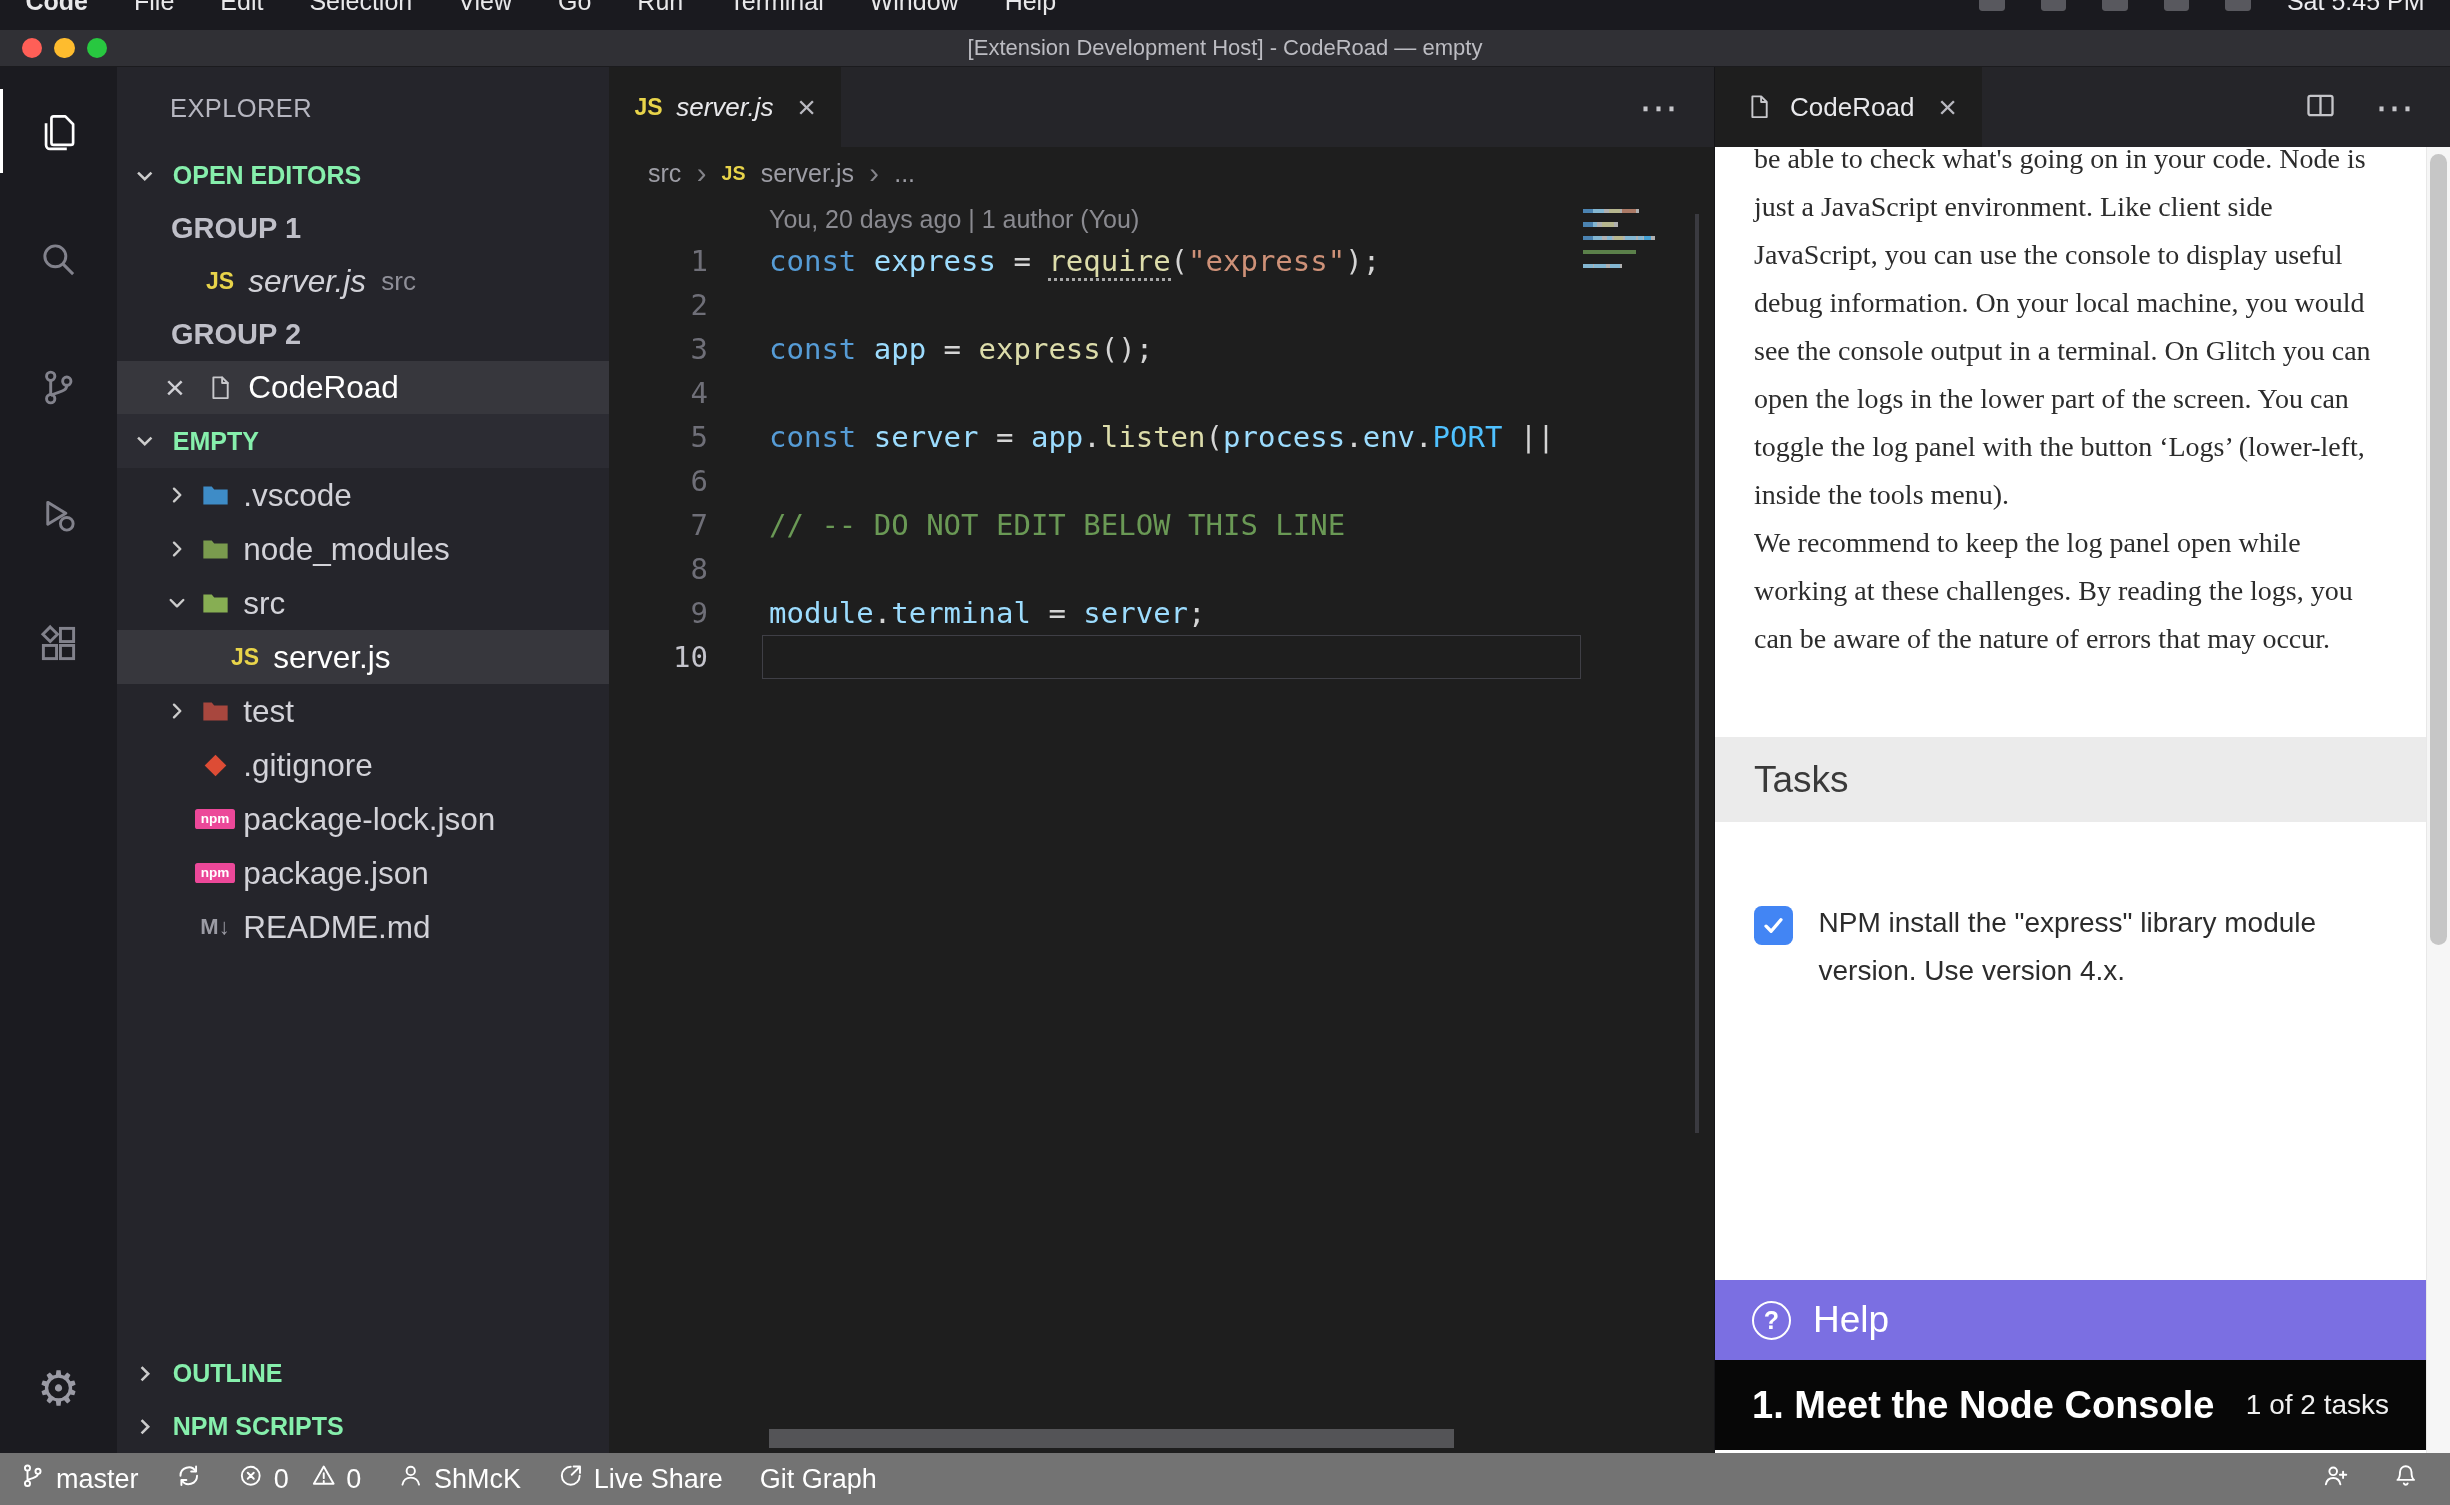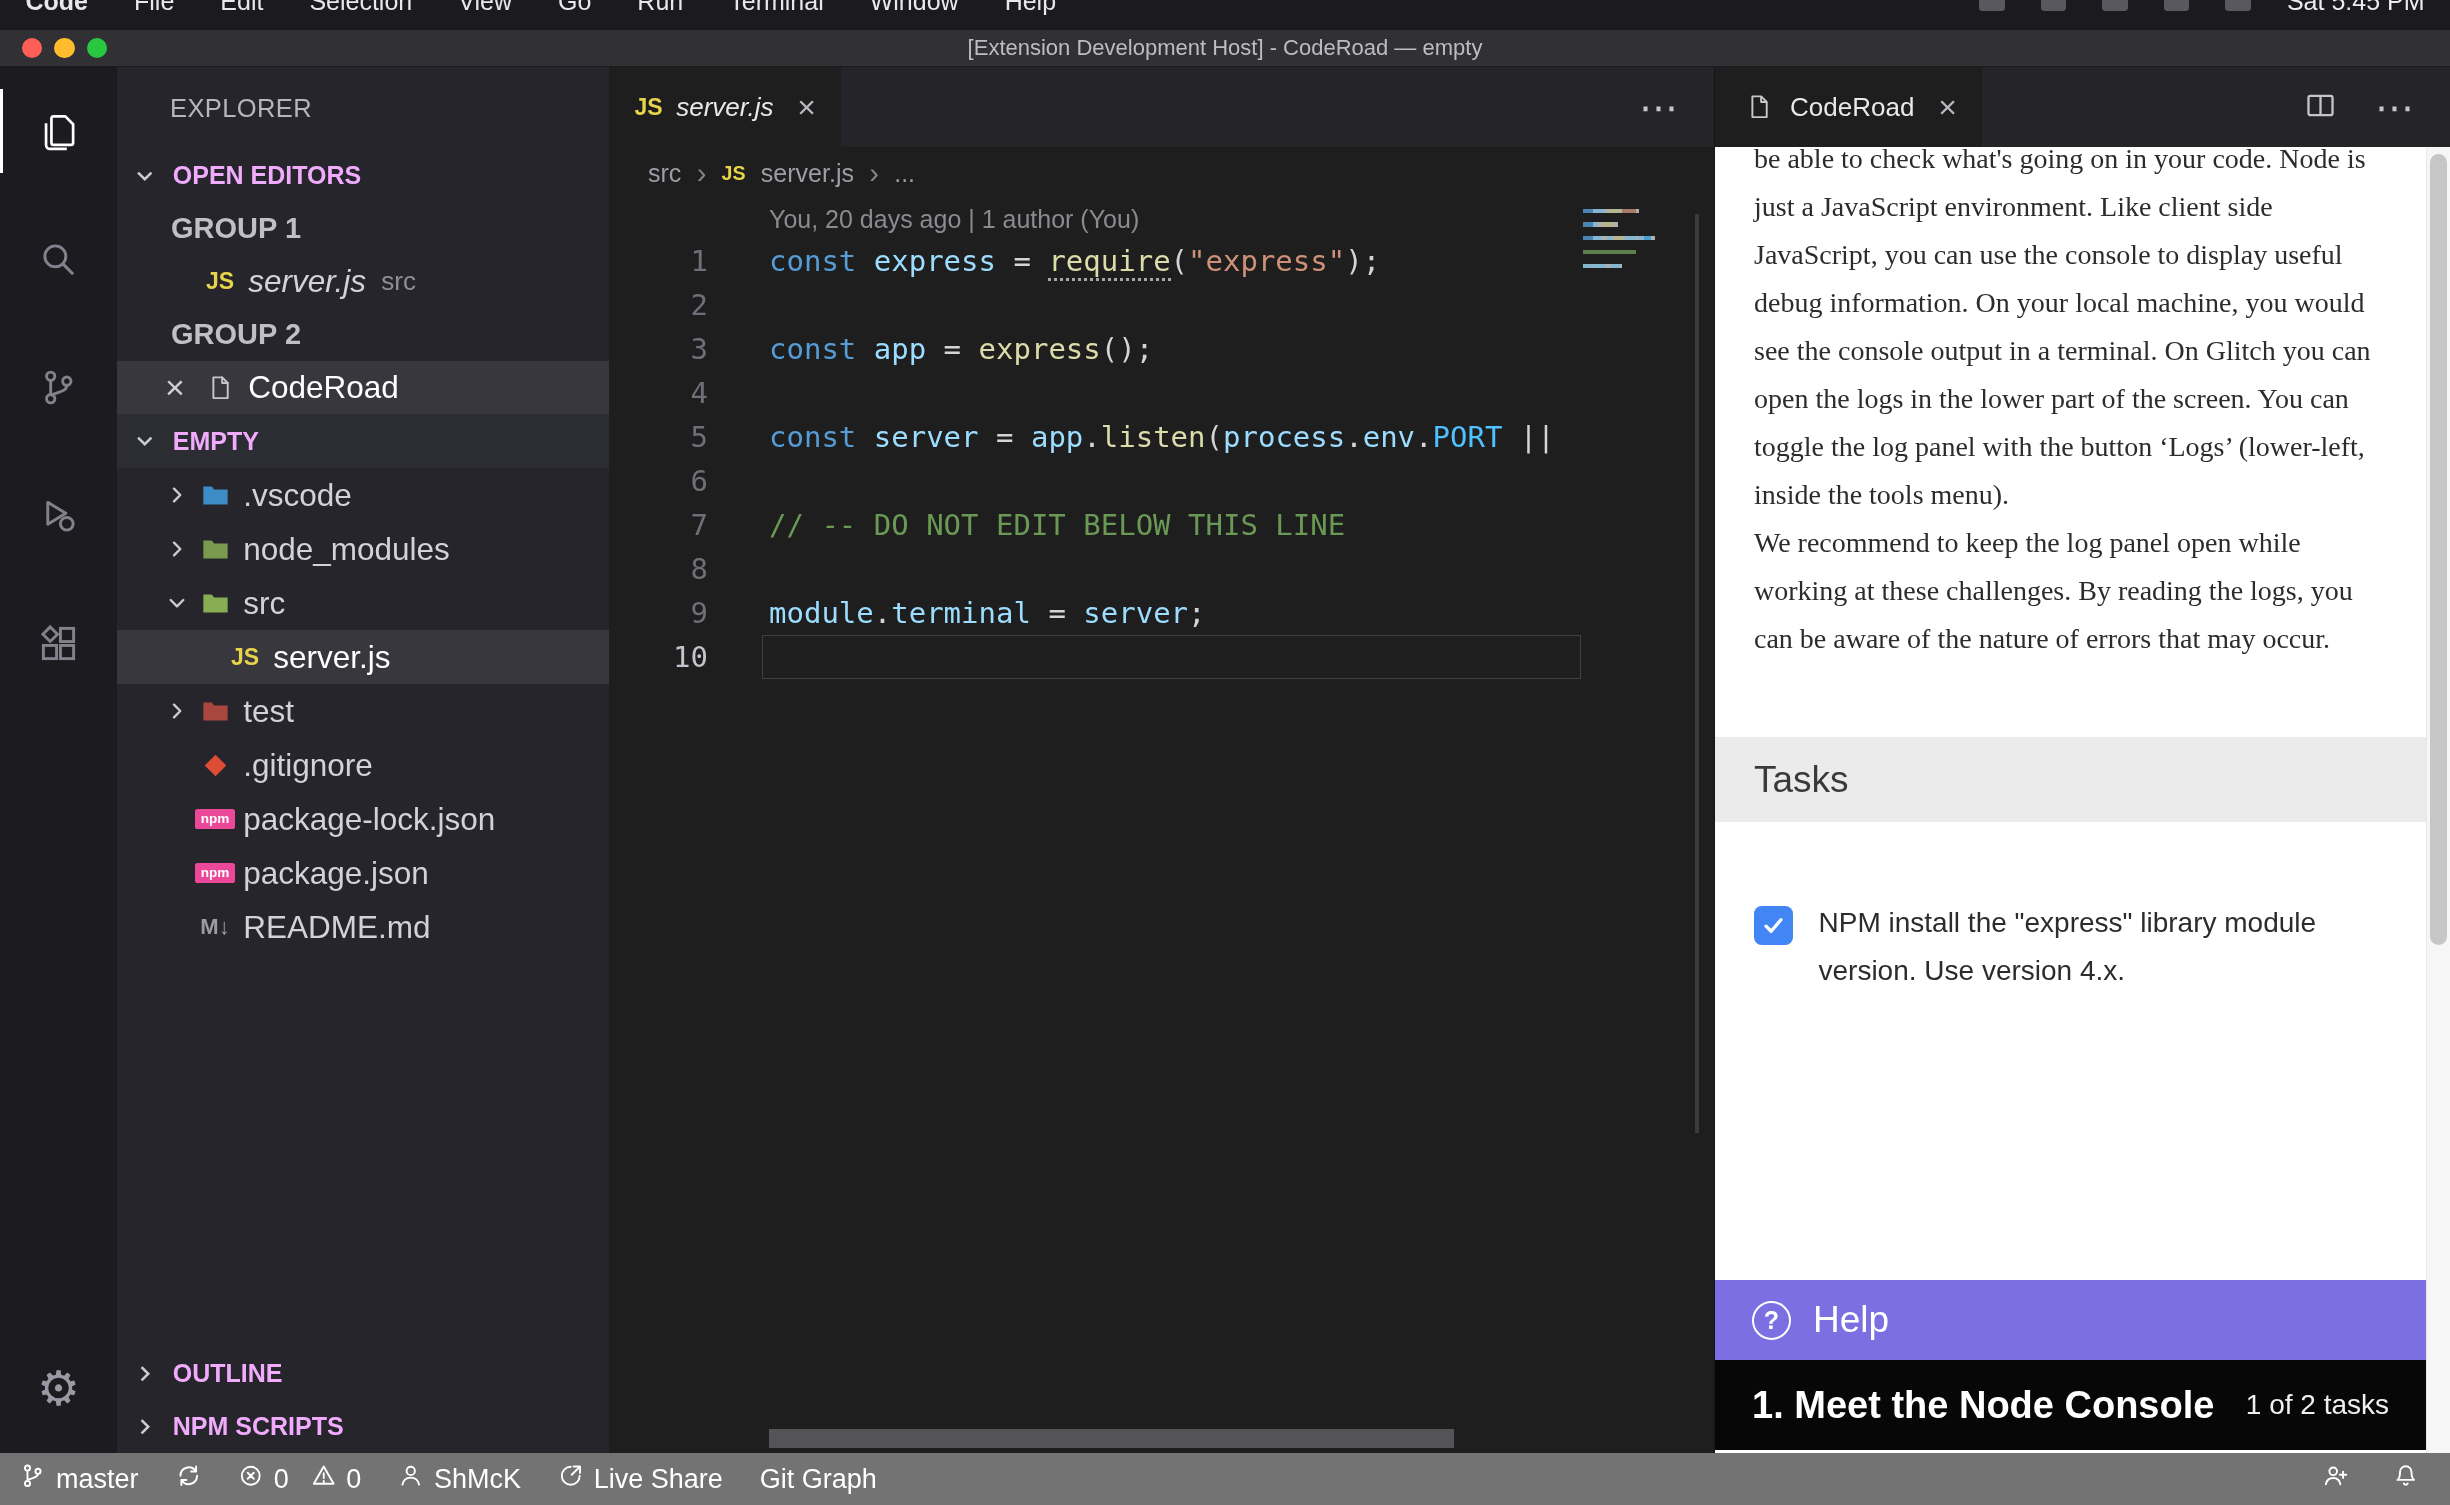--- a/index.html
+++ b/index.html
@@ -31,21 +31,21 @@
   .ab-item { height:128px; display:flex; align-items:center; justify-content:center; position:relative; }
   .ab-item svg { stroke:#82828c; }
   .ab-item.active svg { stroke:#ffffff; }
   .ab-item.active::before { content:''; position:absolute; left:0; top:22px; bottom:22px; width:3.4px; background:#fff; }
   .ab-spacer { flex:1; }
   .gear-glyph { font-size:48px; color:#9a9aa4; line-height:1; }
 
   
   .sidebar { width:492px; background:#25252b; flex:none; display:flex; flex-direction:column; color:#d2d2d8; overflow:hidden; }
   .side-title { height:82px; display:flex; align-items:center; padding-left:53px; font-size:25.5px; letter-spacing:0.4px; color:#b6b6c0; }
-  .section-header { height:53px; display:flex; align-items:center; gap:8.5px; padding-left:15.3px; font-size:25px; font-weight:700; color:#f0abfc; flex:none; }
+  .section-header { height:53px; display:flex; align-items:center; gap:8.5px; padding-left:15.3px; font-size:25px; font-weight:700; color:#86efac; flex:none; }
   .section-header.subtle { background:#2c2c33; height:54px; }
   .oe-group { height:53px; line-height:53px; padding-left:54px; font-size:29px; font-weight:600; color:#bfbfc8; }
   .oe-row { height:53px; display:flex; align-items:center; padding-left:48px; font-size:31.5px; }
   .oe-row.sel { background:#37373d; color:#fff; }
   .oe-close { width:37px; font-size:34px; color:#cfcfd4; }
   .oe-close-sp { width:37px; }
   .oe-label { margin-left:10.2px; }
   .oe-label.italic { font-style:italic; }
   .oe-detail { margin-left:15.3px; font-size:26px; color:#8f8f98; }
   .trow { height:54px; display:flex; align-items:center; padding-left:48px; font-size:31.5px; flex:none; }

